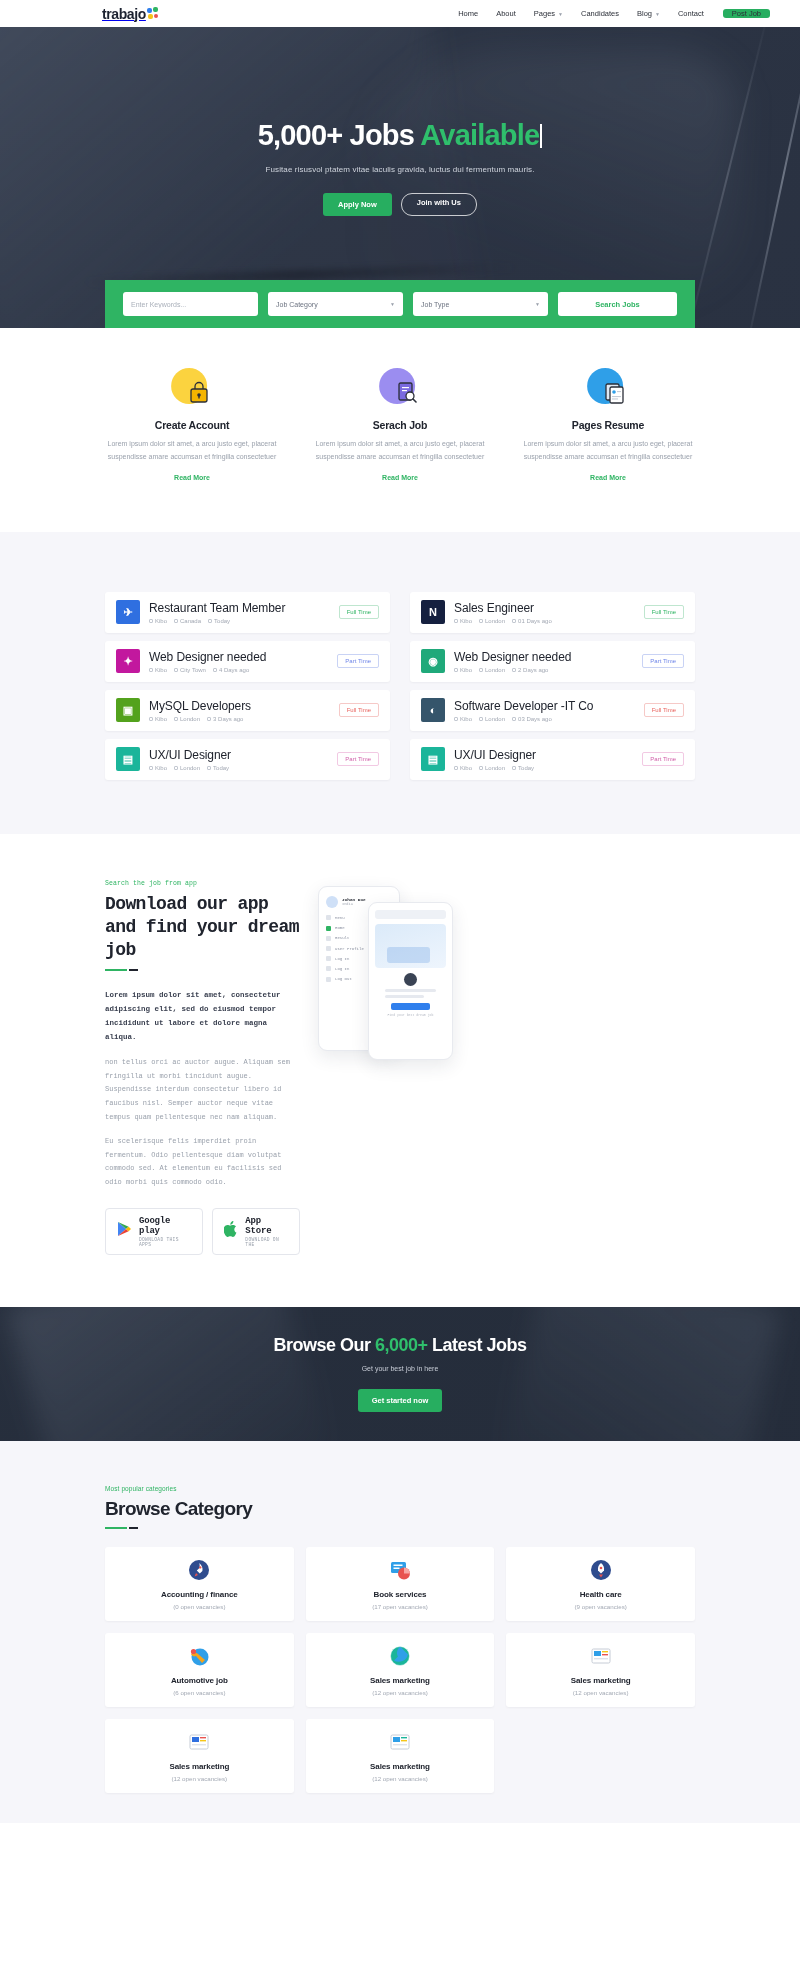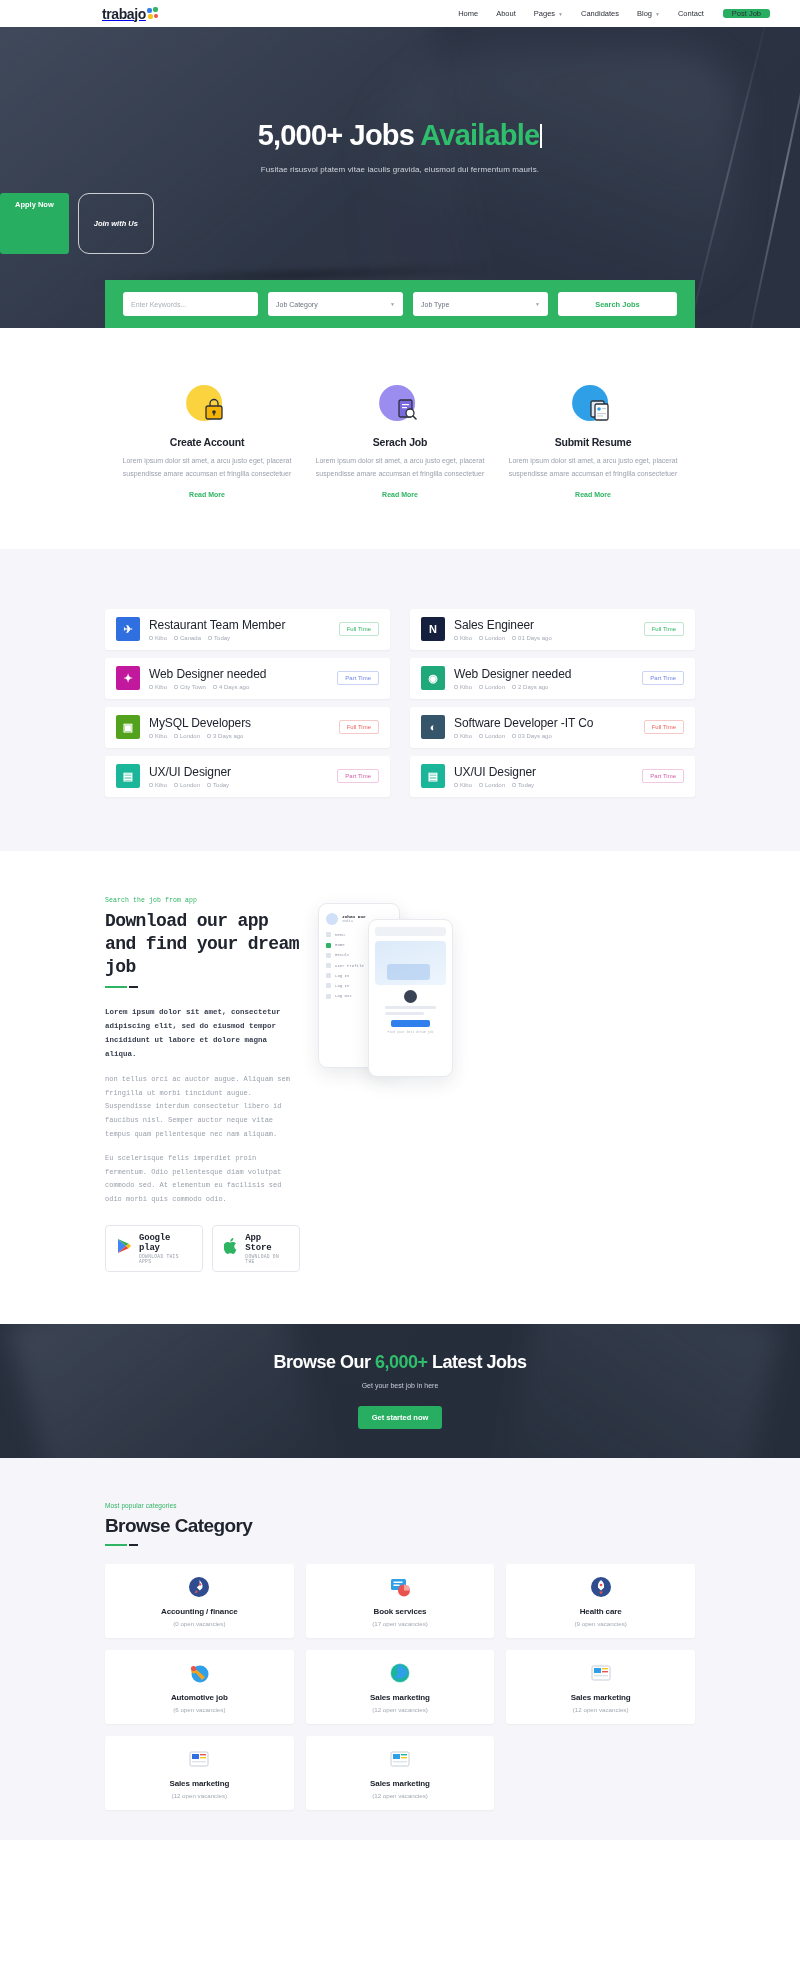--- a/index.html
+++ b/index.html
@@ -79,30 +79,29 @@
     font-size:29px; font-weight:800; color:#fff; letter-spacing:-.8px; line-height:1.1;
   }
   .hero-title .accent { color:#2fbf6c; }
   .hero-title .cursor {
     display:inline-block; width:2px; height:24px; background:#fff;
     vertical-align:-3px; margin-left:1px;
   }
   .hero-sub {
     font-size:8px; color:#cfd4dd; margin-top:13px; letter-spacing:.1px;
   }
-  .hero-btns { margin-top:19px; display:flex; justify-content:flex-start; gap:9px; }
+  .hero-btns { margin-top:19px; display:flex; justify-content:center; gap:9px; }
   .btn-apply {
     background:#27ae60; color:#fff; font-size:7.5px; font-weight:600;
     padding:7px 15px; border-radius:3px; text-decoration:none;
   }
   .btn-join {
     background:transparent; color:#fff; font-size:7.5px; font-weight:600;
-    padding:25px 15px; border-radius:11px; text-decoration:none;
+    padding:4px 15px; border-radius:11px; text-decoration:none;
     border:1px solid rgba(255,255,255,.75);
-    font-style:italic;
   }
 
   
   .searchbar {
     position:absolute; left:105px; right:105px; bottom:0; height:48px;
     background:#2fb463; display:flex; align-items:center; gap:10px;
     padding:0 18px; z-index:5;
   }
   .searchbar input, .searchbar .sel {
     height:24px; background:#fff; border:none; border-radius:3px;
@@ -113,21 +112,21 @@
   .searchbar input::placeholder { color:#aab0ba; }
   .searchbar .sel { flex:1 1 0; justify-content:space-between; }
   .searchbar .sel .caret2 { font-size:5px; color:#9aa0ab; }
   .btn-searchjobs {
     flex:1 1 0; height:24px; background:#fff; border:none; border-radius:3px;
     color:#2fb463; font-size:7.5px; font-weight:700; font-family:inherit; cursor:pointer;
   }
 
   
   .features {
-    background:#fff; padding:55px 0 48px; display:flex; justify-content:center; gap:0;
+    background:#fff; padding:38px 0 48px; display:flex; justify-content:center; gap:15px;
   }
   .feature { width:193px; text-align:center; padding:0 12px; }
   .feat-icon { height:48px; display:flex; align-items:center; justify-content:center; position:relative; }
   .feat-blob { width:36px; height:36px; border-radius:50%; position:absolute; left:50%; top:2px; transform:translateX(-58%); }
   .feat-glyph { position:relative; z-index:2; transform:translate(7px,4px); }
   .feature h3 { font-size:10.5px; font-weight:700; color:#20242e; margin-top:5px; letter-spacing:-.2px; }
   .feature p { font-size:7px; color:#9aa1ac; line-height:1.85; margin-top:7px; }
   .readmore { font-size:7px; color:#2fb463; font-weight:600; text-decoration:none; display:inline-block; margin-top:10px; }
 
   
@@ -293,21 +292,21 @@
   <section class="hero">
     <div class="hero-bg"></div>
     <div class="hero-streak"></div>
     <div class="hero-streak s2"></div>
     <div class="hero-desk"></div>
 
     <div class="hero-inner">
       <h1 class="hero-title">
         <span>5,000+ Jobs </span><span class="accent">Available</span><span class="cursor"></span>
       </h1>
-      <p class="hero-sub">Fusitae risusvol ptatem vitae iaculis gravida, eiusmod dui fermentum mauris.</p>
+      <p class="hero-sub">Fusitae risusvol ptatem vitae iaculis gravida, luctus dui fermentum mauris.</p>
       <div class="hero-btns">
         <a class="btn-apply" href="#">Apply Now</a>
         <a class="btn-join" href="#">Join with Us</a>
       </div>
     </div>
 
     <div class="searchbar">
       <input type="text" placeholder="Enter Keywords..." style="">
       <div class="sel">
         <span>Job Category</span>
@@ -365,21 +364,21 @@
           <svg width="22" height="24" viewBox="0 0 22 24">
               <rect x="2" y="4" width="13" height="16" rx="1.5" fill="#dfe9f5" stroke="#2b2f38" stroke-width="1.3"></rect>
               <rect x="6" y="7" width="13" height="16" rx="1.5" fill="#fff" stroke="#2b2f38" stroke-width="1.3"></rect>
               <circle cx="10" cy="12" r="1.8" fill="#2f9fe8"></circle>
               <rect x="13" y="11" width="4" height="1.1" fill="#c6ccd6"></rect>
               <rect x="8" y="16" width="9" height="1.1" fill="#c6ccd6"></rect>
               <rect x="8" y="18.4" width="6" height="1.1" fill="#c6ccd6"></rect>
             </svg>
         </span>
       </div>
-      <h3>Submit Resume</h3>
+      <h3>Pages Resume</h3>
       <p>Lorem ipsum dolor sit amet, a arcu justo eget, placerat suspendisse amare accumsan et fringilla consectetuer</p>
       <a class="readmore" href="#">Read More</a>
     </div>
   </section>
 
   <section class="jobs-sec">
 
     <div class="jobs-grid">
 
       <div class="job-card">

